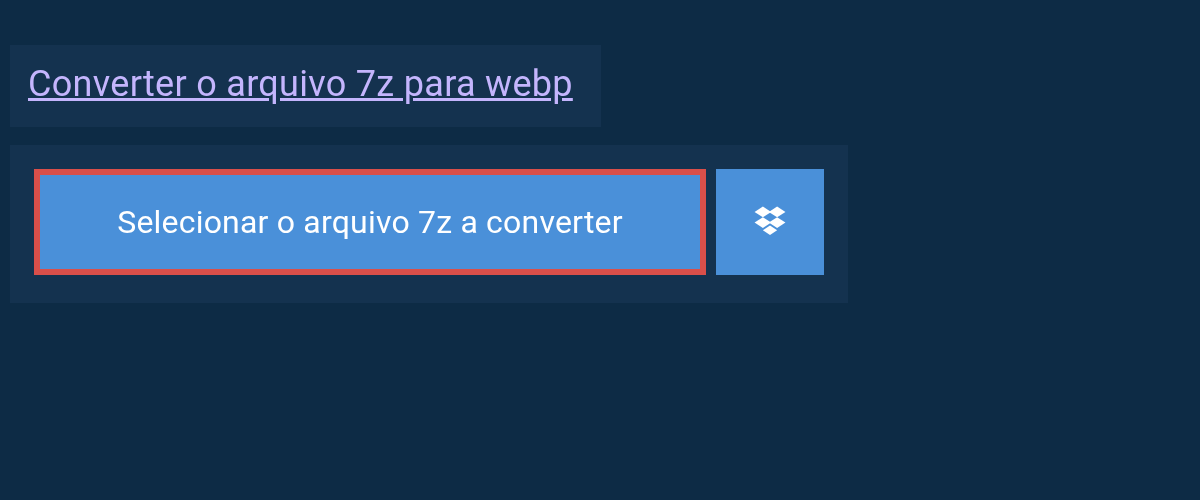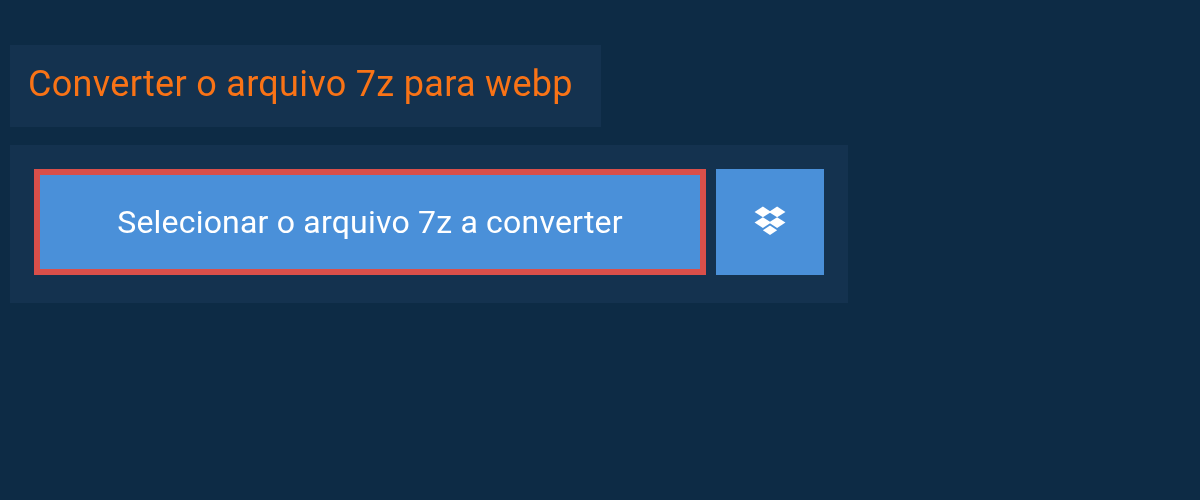--- a/index.html
+++ b/index.html
@@ -15,24 +15,25 @@
       position: relative;
     }
     .header-tab {
       background: #14324f;
       display: inline-block;
       padding: 18px 28px 22px 18px;
       margin-top: 45px;
       margin-left: 10px;
     }
     .header-title {
-      color: #f97316;
+      color: #c4b5fd;
       font-size: 36px;
       font-weight: 400;
       letter-spacing: 0.3px;
+      text-decoration: underline;
     }
     .panel {
       background: #14324f;
       margin: 18px 10px 0 10px;
       padding: 24px 24px 28px 24px;
       width: 838px;
     }
     .button-row {
       display: flex;
       gap: 10px;

